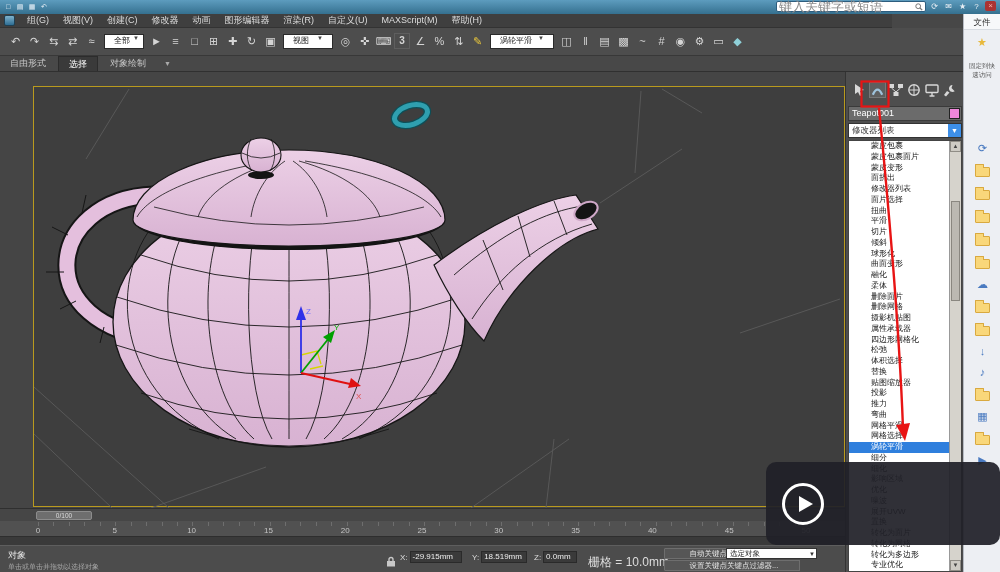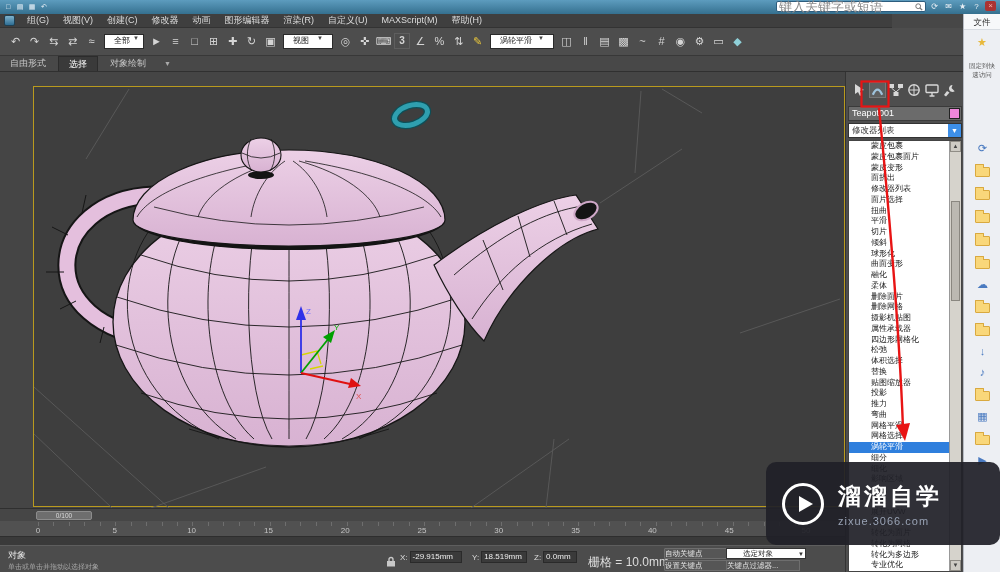--- a/index.html
+++ b/index.html
@@ -94,24 +94,24 @@
   .statusbar{position:absolute;left:0;top:545px;width:845px;height:27px;background:#4c4c4c;border-top:1px solid #5e5e5e}
   .sbsel{position:absolute;left:8px;top:3px;font-size:9px;color:#e8e8e8}
   .sbprompt{position:absolute;left:8px;top:16px;font-size:7px;color:#a8a8a8}
   .sblock{position:absolute;left:386px;top:7px}
   .cgroup{position:absolute;top:5px;display:flex;align-items:center;gap:2px}
   .clab{color:#ddd;font-size:8px}
   .cfield{height:12px;background:#3a3a3a;border:1px solid #2a2a2a;color:#eee;font-size:8px;line-height:10px;padding:0 2px;white-space:nowrap}
   .gx{left:400px}.gy{left:472px}.gz{left:534px}
   .gridlab{position:absolute;left:588px;top:8px;font-size:12px;color:#ddd;white-space:nowrap}
   .keybtn{position:absolute;width:64px;height:11px;background:#565656;border:1px solid #6e6e6e;
-    border-radius:1px;color:#e8e8e8;font-size:7.5px;text-align:left;line-height:9px;white-space:nowrap;overflow:hidden}
+    border-radius:1px;color:#e8e8e8;font-size:7.5px;text-align:right;line-height:9px;white-space:nowrap;overflow:hidden}
   .autokey{left:664px;top:2px}.setkey{left:664px;top:14px}
-  .keysel{position:absolute;left:726px;top:2px;width:80px;height:11px;background:#fff;border:1px solid #333;
-    color:#222;font-size:7.5px;line-height:9px;padding-left:16px;white-space:nowrap}
+  .keysel{position:absolute;left:726px;top:2px;width:91px;height:11px;background:#fff;border:1px solid #333;
+    color:#222;font-size:7.5px;line-height:9px;padding-left:3px;white-space:nowrap}
   .keysel .dd2{position:absolute;right:1px;top:1px;font-size:6px;color:#333}
   .keyfilter{position:absolute;left:726px;top:14px;width:74px;height:11px;background:#565656;border:1px solid #6e6e6e;
     color:#e8e8e8;font-size:7.5px;text-align:left;line-height:9px;white-space:nowrap;overflow:hidden}
 
   
   .xstrip{position:absolute;left:963px;top:14px;width:37px;height:558px;background:#edeff3;
     border-left:1px solid #b8bcc4;z-index:20}
   .xfile{height:16px;background:#f7f8fa;font-size:8.5px;color:#333;text-align:center;line-height:16px;
     border-bottom:1px solid #d8dce2;white-space:nowrap;overflow:hidden}
   .xstar{display:block;text-align:center;color:#e8b93c;font-size:11px;margin-top:6px}
@@ -536,24 +536,20 @@
         <span class="xi g">▦</span>
         <span class="xi folder"></span>
         <span class="xi g">▶</span>
       </div>
   </div>
 
   <div class="watermark">
     <span class="wmcircle">
         <span class="wmtri"></span>
       </span>
-    <div class="wmtext">
-      <div class="wmtitle">溜溜自学</div>
-      <div class="wmurl">zixue.3066.com</div>
-    </div>
   </div>
 
   <svg class="annot" width="1000" height="572" viewBox="0 0 1000 572">
     <rect x="861.5" y="81.5" width="27" height="25" fill="none" stroke="#e81414" stroke-width="2.2"></rect>
     <path d="M879,108 C888,200 899,320 903,428" fill="none" stroke="#e81414" stroke-width="2.4"></path>
     <polygon points="896,425 910,423 905,441" fill="#e81414"></polygon>
   </svg>
 
 </div>
 

